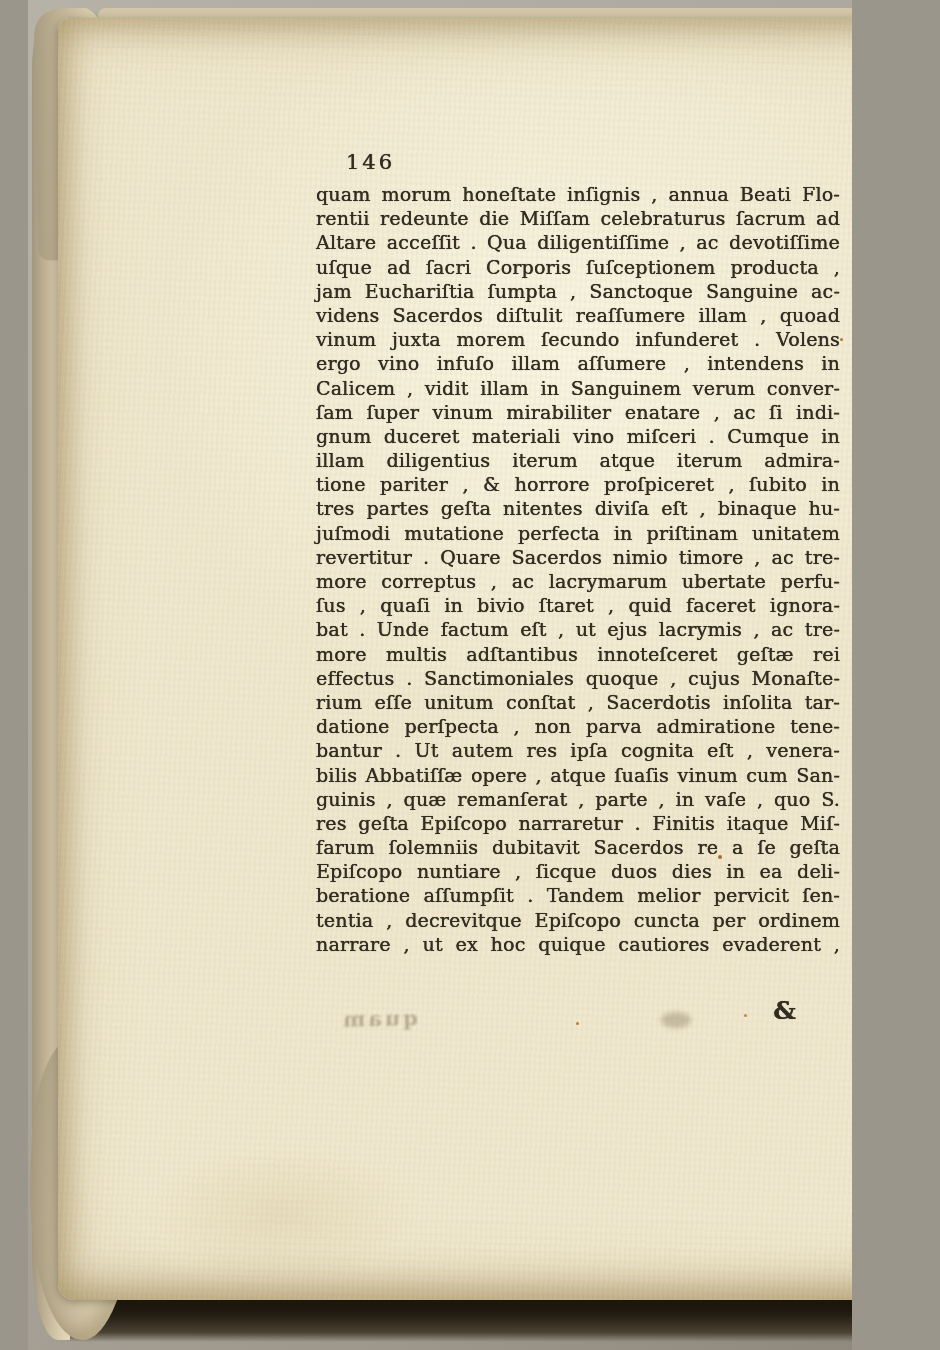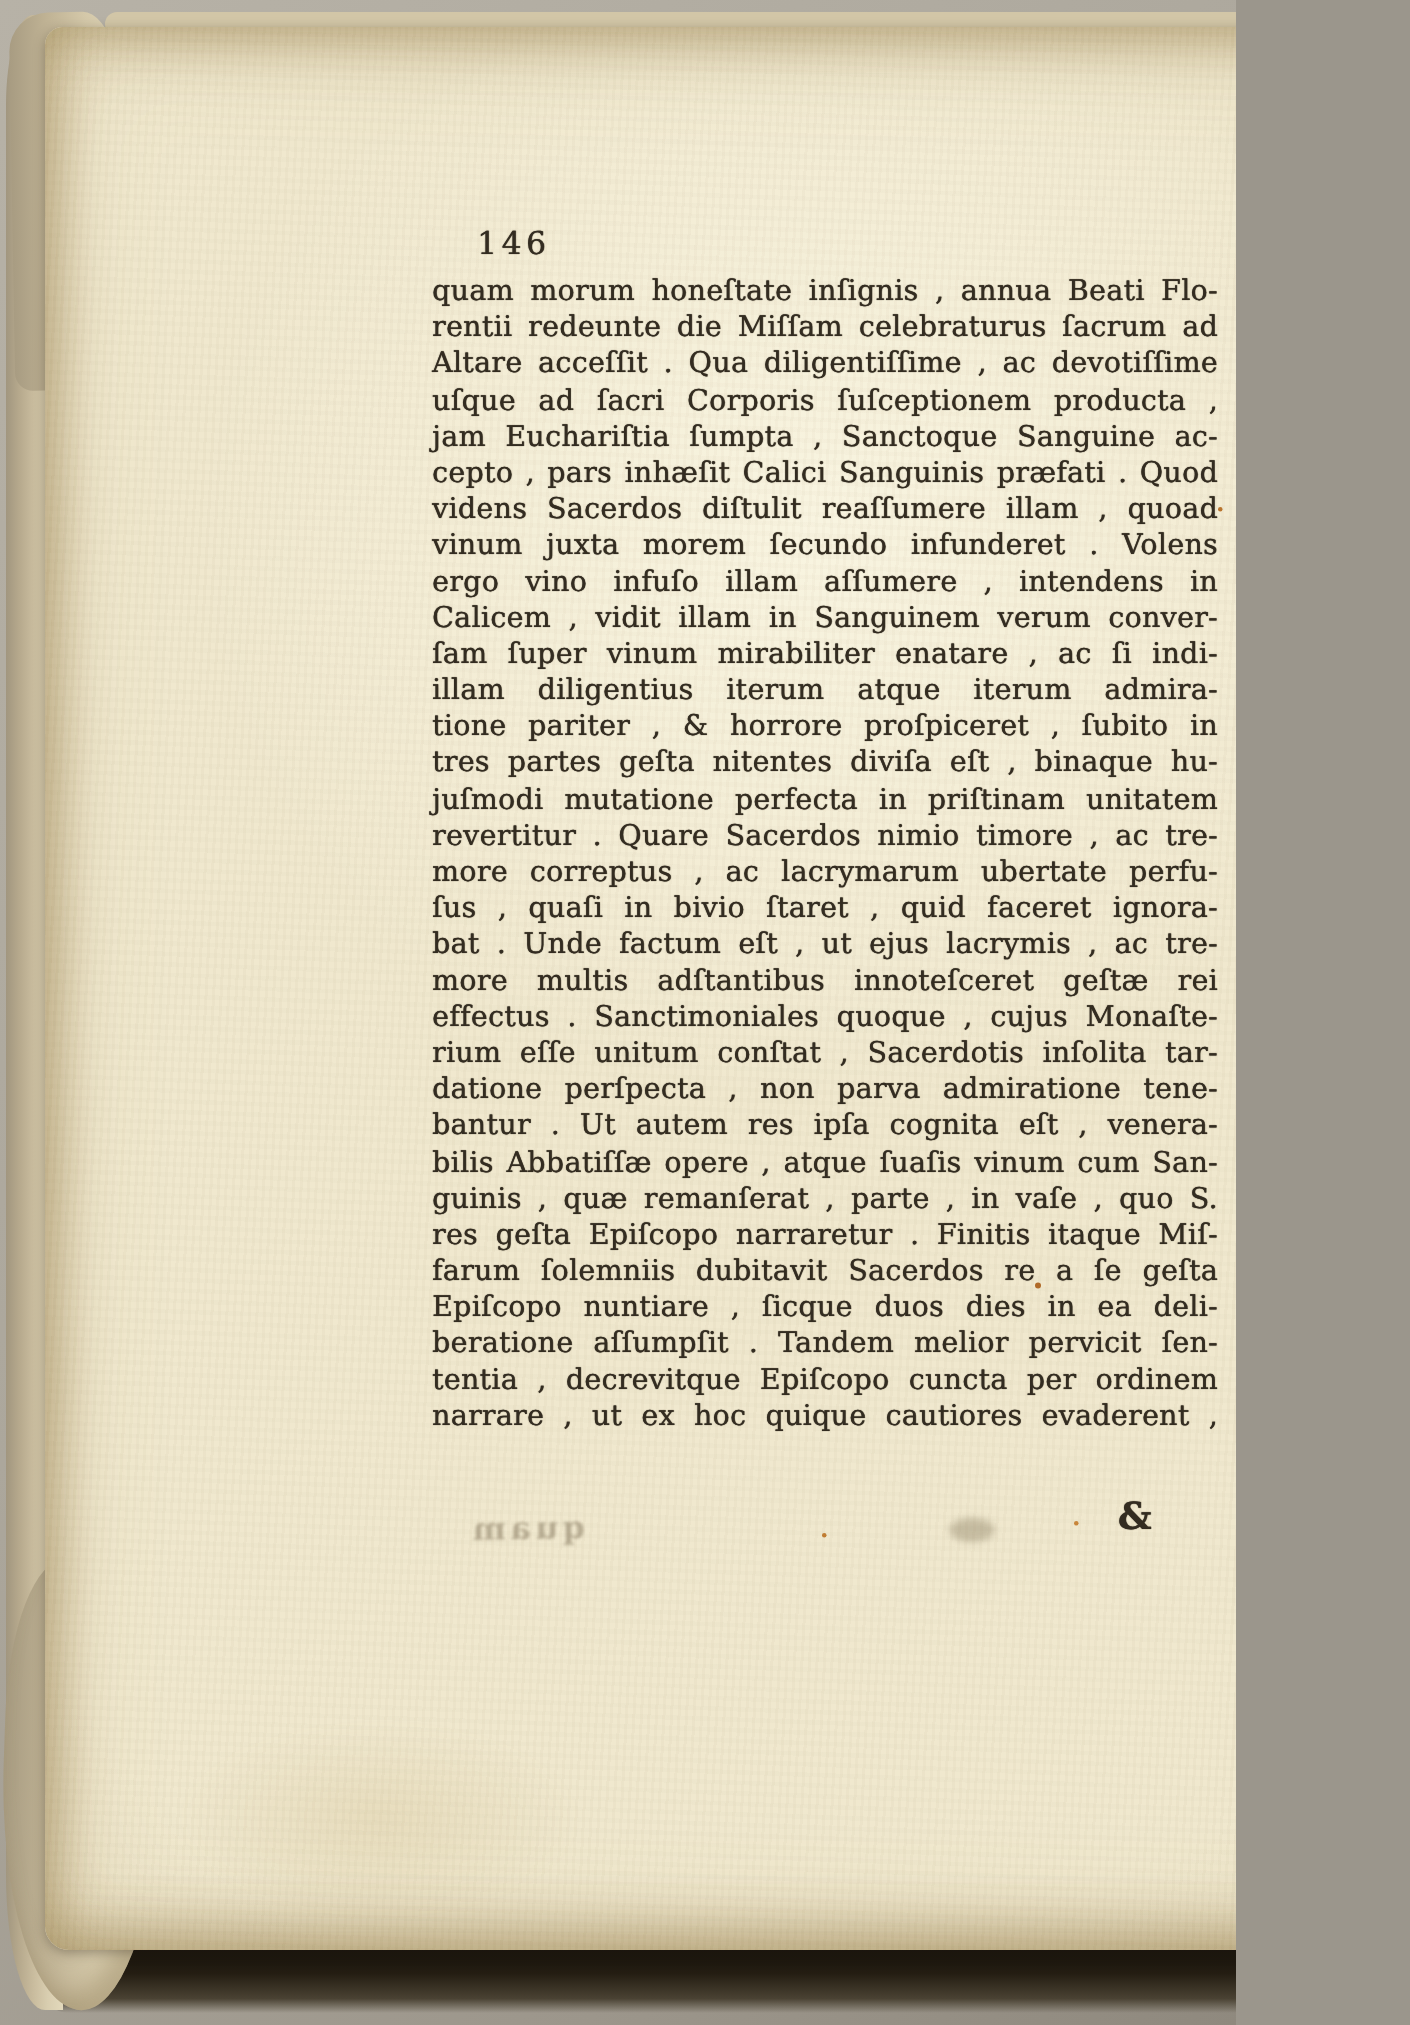--- a/index.html
+++ b/index.html
@@ -4,20 +4,21 @@
 <style>
   html,body{margin:0;padding:0;}
   body{
     width:940px;height:1350px;overflow:hidden;
     font-family:"DejaVu Serif", serif;
     background:#9b968c;
   }
   .scene{
     position:relative;width:824px;height:1350px;overflow:hidden;
     background:linear-gradient(135deg,#b7b2a7 0%,#aca79c 45%,#9c968b 80%,#8f897e 100%);
+    margin-left:28px;
   }
   
   .bottom-shadow{
     position:absolute;left:28px;top:1294px;width:884px;height:48px;z-index:1;
     background:linear-gradient(to bottom,#14100a 0%,#241d12 45%,#4a4233 80%,rgba(90,82,68,0) 100%);
     border-radius:4px 4px 40px 18px;
   }
   
   .stack-band{
     position:absolute;left:4px;top:10px;width:38px;height:1330px;z-index:2;
@@ -134,26 +135,26 @@
   <div class="torn torn4"></div>
 
   <div class="text-block">
     <div class="pageno">146</div>
     <div class="lines">
         <div class="text-line">quam morum honeſtate inſignis , annua Beati Flo-</div>
         <div class="text-line">rentii redeunte die Miſſam celebraturus ſacrum ad</div>
         <div class="text-line">Altare acceſſit . Qua diligentiſſime , ac devotiſſime</div>
         <div class="text-line">uſque ad ſacri Corporis ſuſceptionem producta ,</div>
         <div class="text-line">jam Euchariſtia ſumpta , Sanctoque Sanguine ac-</div>
-        <div class="text-line">cepto , pars inhæſit Calici Sanguinis præfati . Quod</div>
         <div class="text-line">videns Sacerdos diſtulit reaſſumere illam , quoad</div>
         <div class="text-line">vinum juxta morem ſecundo infunderet . Volens</div>
         <div class="text-line">ergo vino infuſo illam aſſumere , intendens in</div>
         <div class="text-line">Calicem , vidit illam in Sanguinem verum conver-</div>
         <div class="text-line">ſam ſuper vinum mirabiliter enatare , ac ſi indi-</div>
+        <div class="text-line">gnum duceret materiali vino miſceri . Cumque in</div>
         <div class="text-line">illam diligentius iterum atque iterum admira-</div>
         <div class="text-line">tione pariter , &amp; horrore proſpiceret , ſubito in</div>
         <div class="text-line">tres partes geſta nitentes diviſa eſt , binaque hu-</div>
         <div class="text-line">juſmodi mutatione perfecta in priſtinam unitatem</div>
         <div class="text-line">revertitur . Quare Sacerdos nimio timore , ac tre-</div>
         <div class="text-line">more correptus , ac lacrymarum ubertate perfu-</div>
         <div class="text-line">ſus , quaſi in bivio ſtaret , quid faceret ignora-</div>
         <div class="text-line">bat . Unde factum eſt , ut ejus lacrymis , ac tre-</div>
         <div class="text-line">more multis adſtantibus innoteſceret geſtæ rei</div>
         <div class="text-line">effectus . Sanctimoniales quoque , cujus Monaſte-</div>

